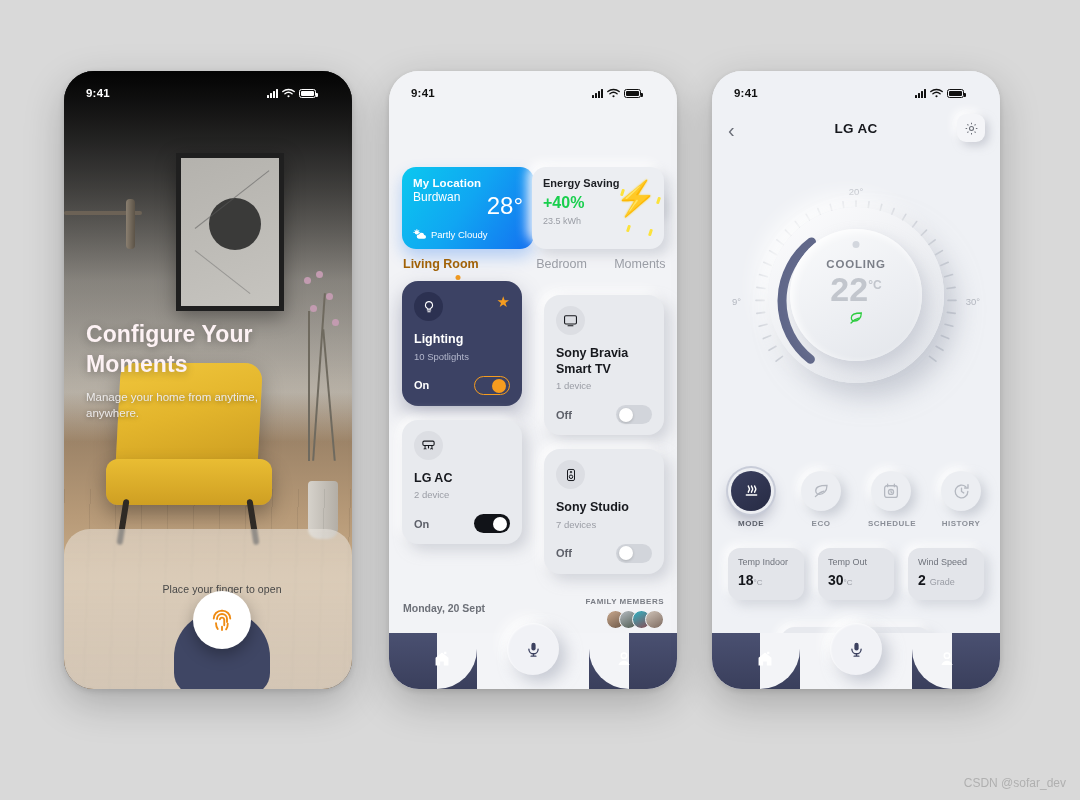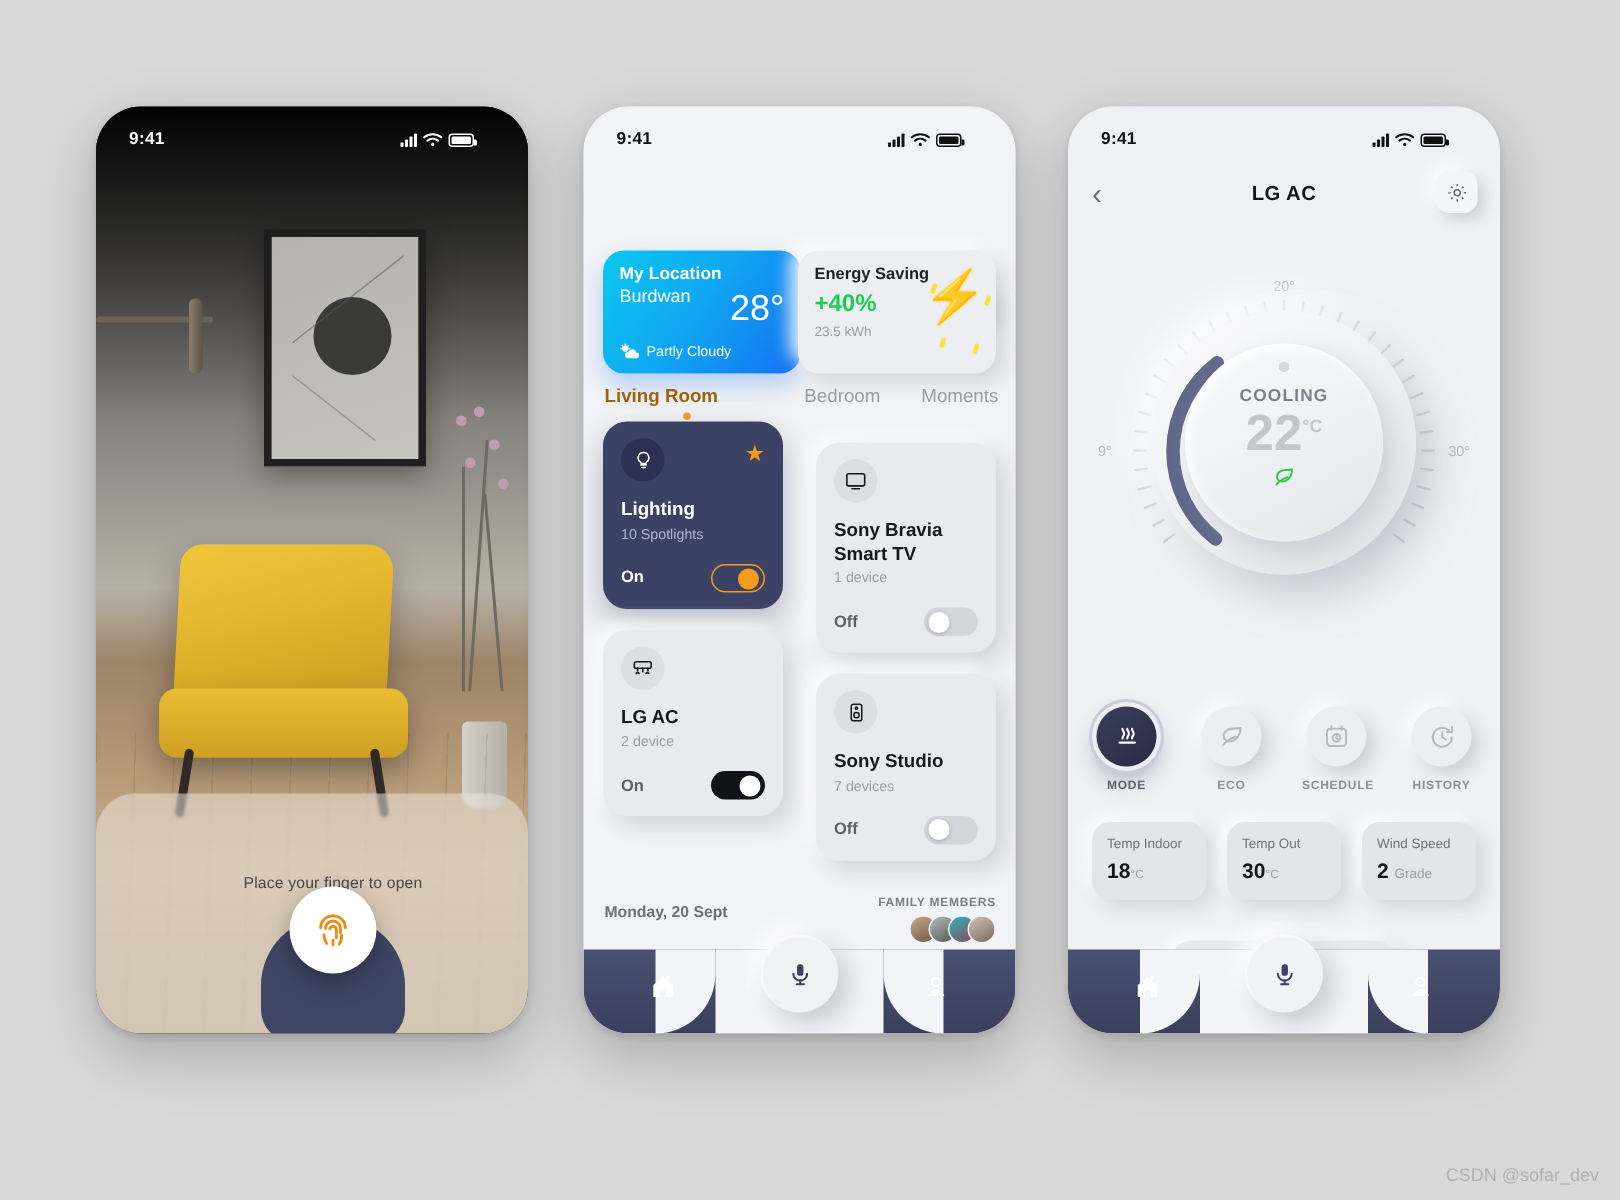--- a/index.html
+++ b/index.html
@@ -346,20 +346,30 @@
           </span>
         <svg width="13" height="10" viewBox="0 0 16 12" fill="none">
           <path d="M1 4.2A11 11 0 0 1 15 4.2" stroke="#fff" stroke-width="1.7" stroke-linecap="round"></path>
           <path d="M3.6 6.9a7 7 0 0 1 8.8 0" stroke="#fff" stroke-width="1.7" stroke-linecap="round"></path>
           <circle cx="8" cy="10" r="1.3" fill="#fff"></circle>
         </svg>
         <span class="batt"></span>
       </span>
     </div>
 
+    <div class="hero">
+      <h1>
+        <span>Configure Your</span><br>
+        <span>Moments</span>
+      </h1>
+      <p>
+        <span>Manage your home from anytime,</span><br>
+        <span>anywhere.</span>
+      </p>
+    </div>
 
     <div class="unlock">
       <div class="hint">Place your finger to open</div>
       <div class="fp-pedestal"></div>
       <div class="fp-btn">
         <svg width="30" height="30" viewBox="0 0 24 24" fill="none" stroke="#ef8b12" stroke-width="1.5" stroke-linecap="round">
           <path d="M12 4.5c-4 0-6.6 3-6.6 6.3"></path>
           <path d="M18.6 10.8c0-3.3-2.6-6.3-6.6-6.3"></path>
           <path d="M8 11.2a4 4 0 0 1 8 0v2.4"></path>
           <path d="M10.3 11.4a1.8 1.8 0 0 1 3.5.2v4.6"></path>

